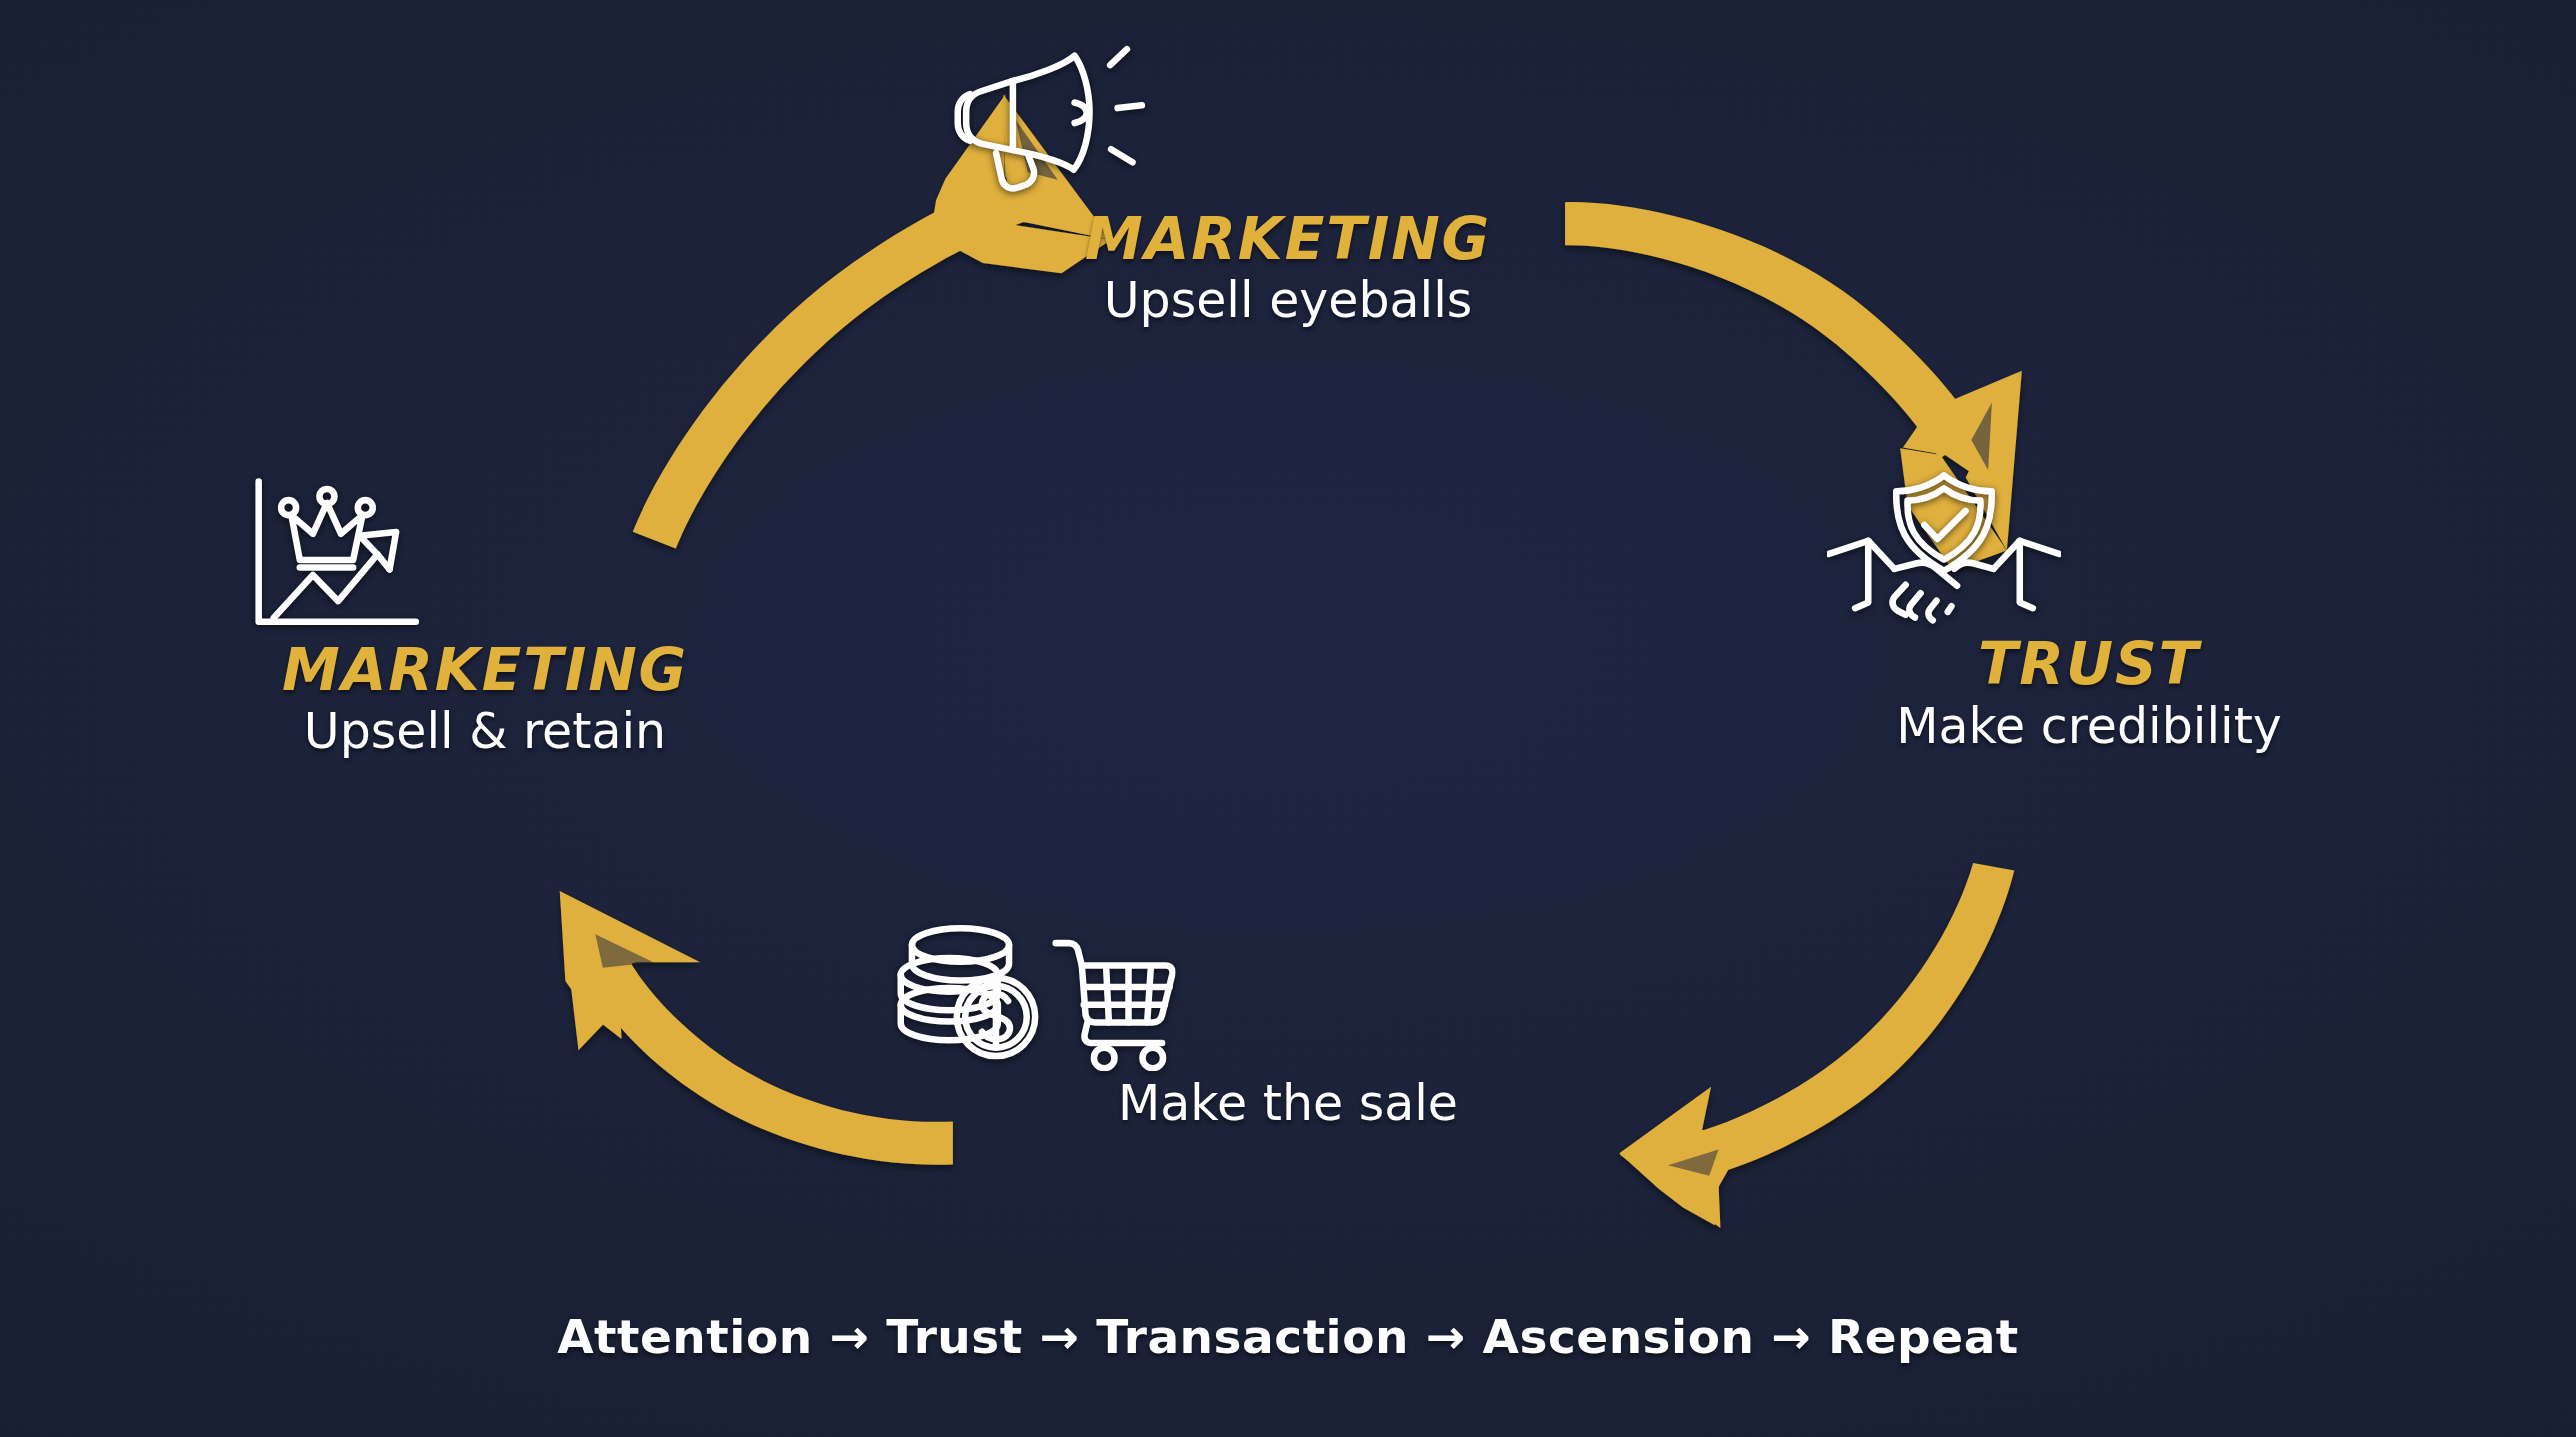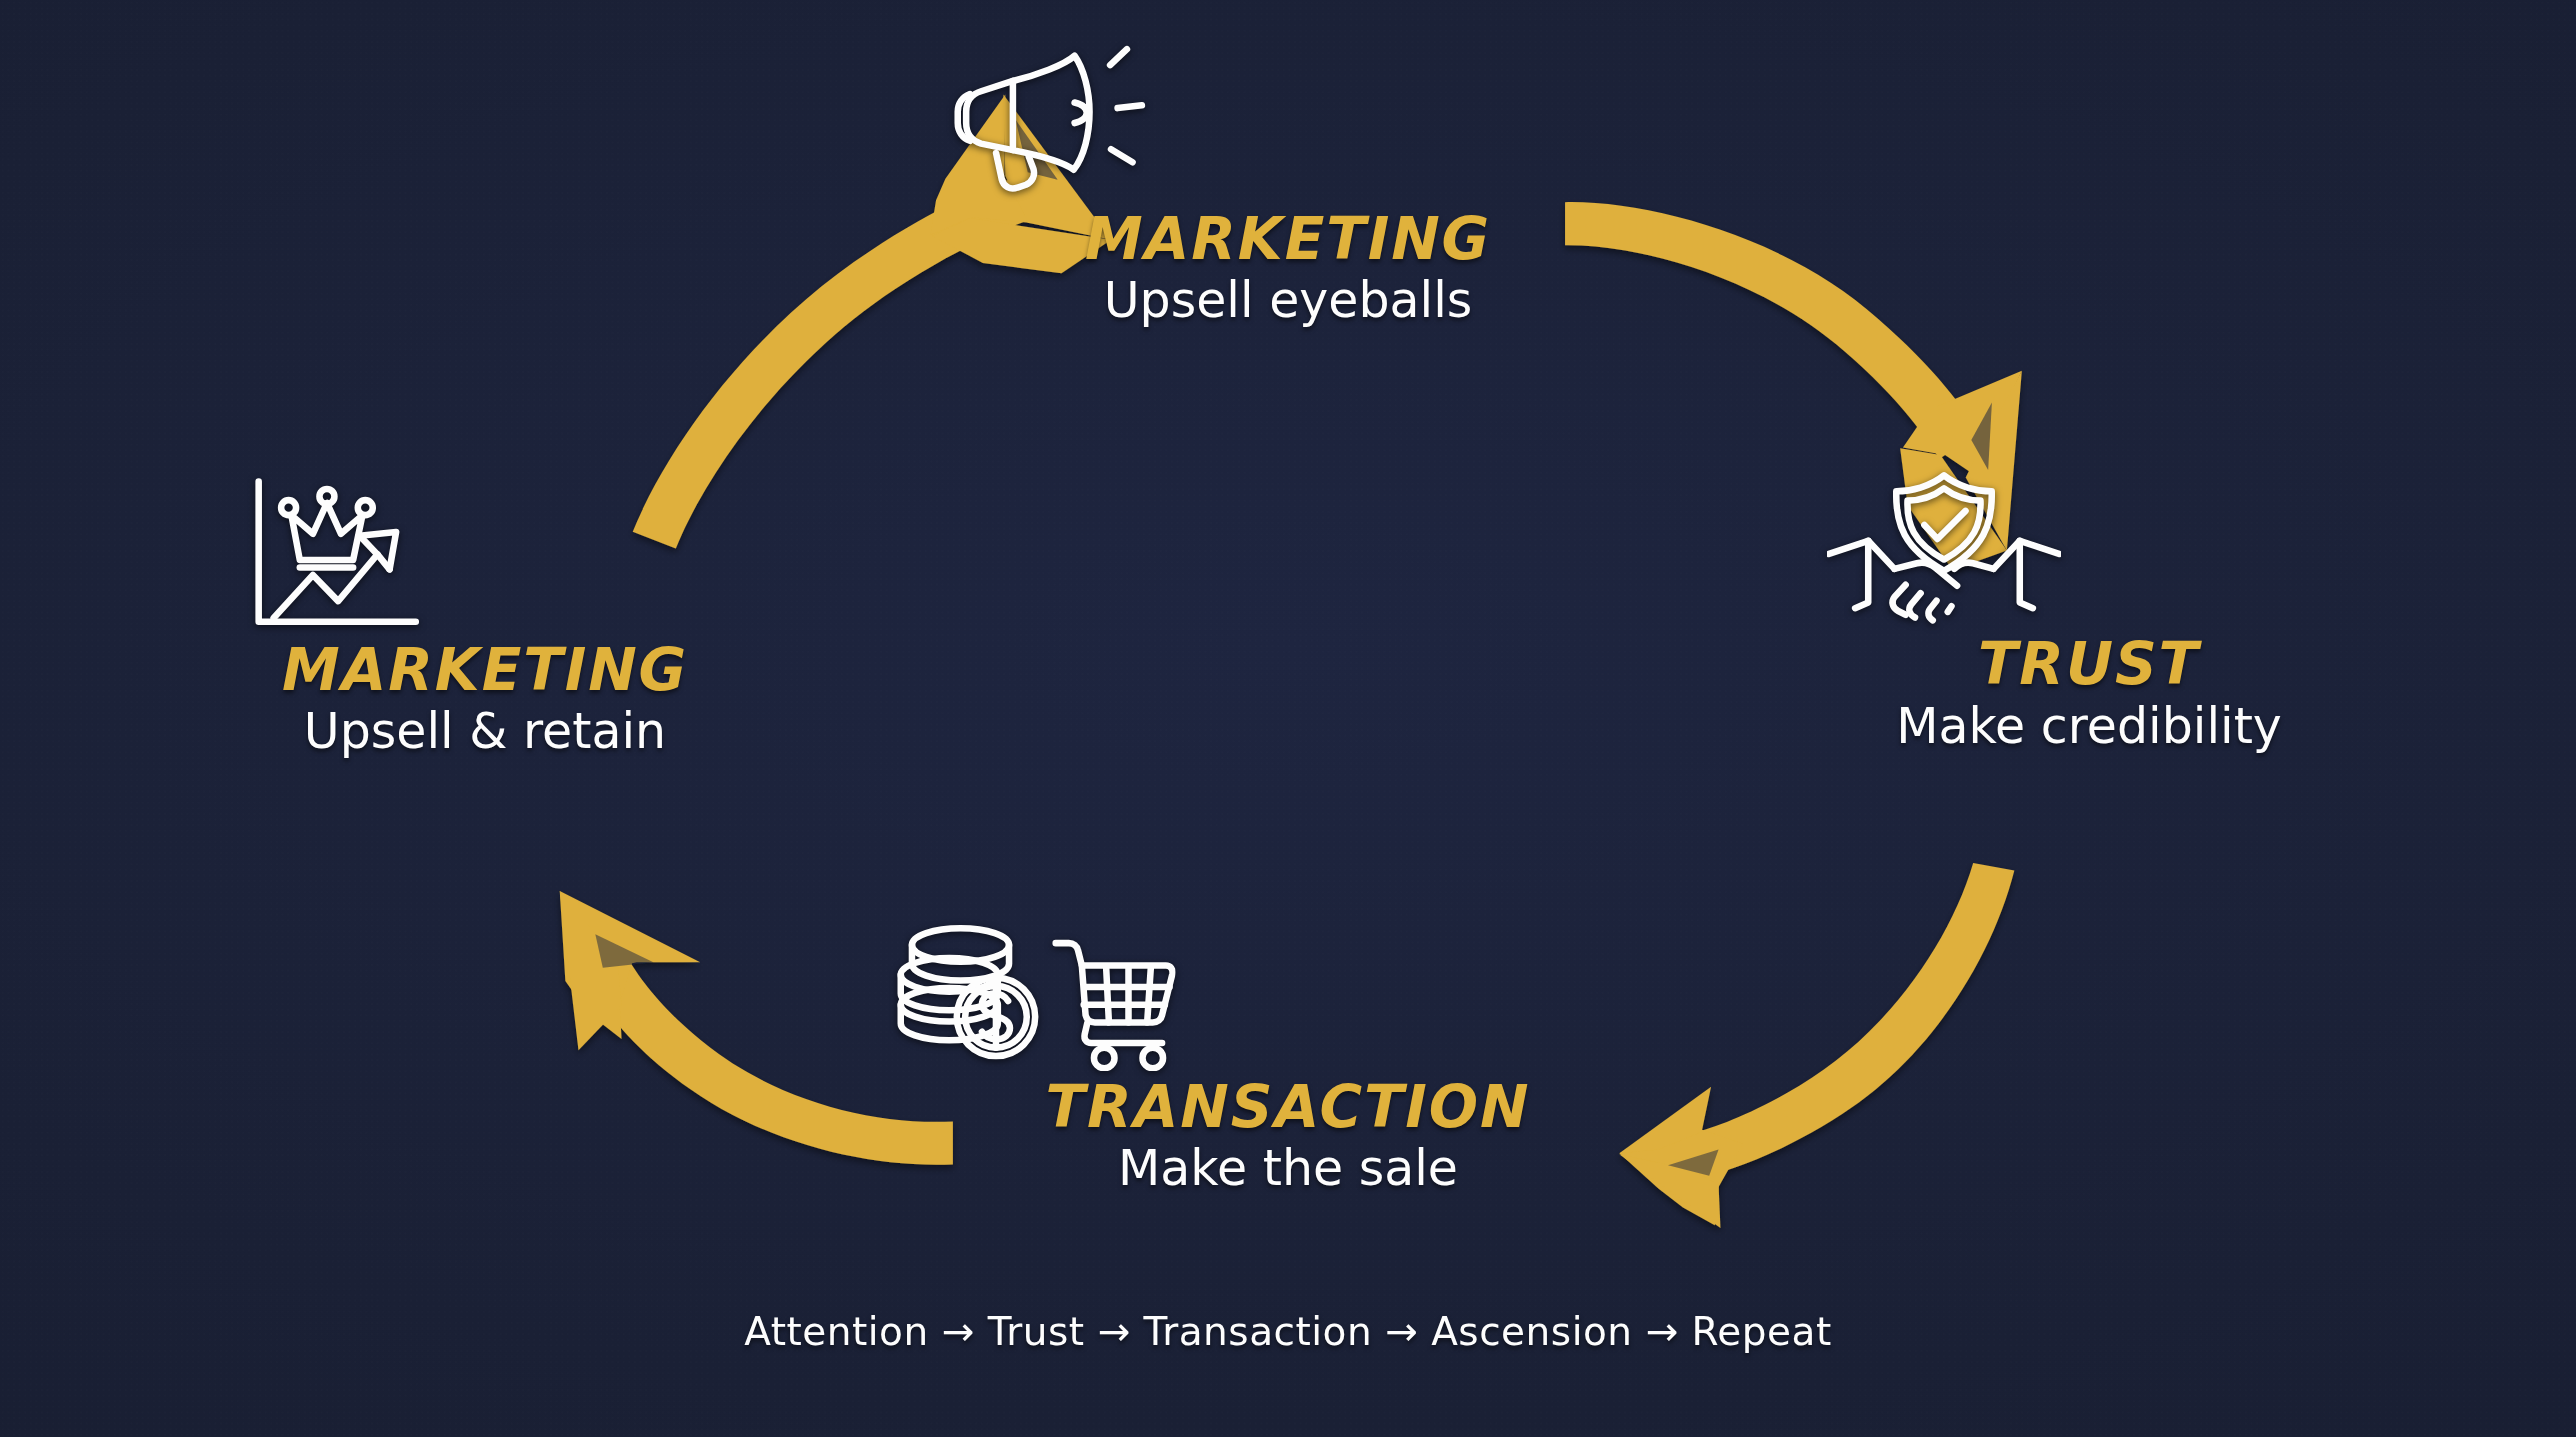--- a/index.html
+++ b/index.html
@@ -99,22 +99,22 @@
   #node-ascension { left: 223px; top: 459px; width: 524px; }
   #node-ascension .icon-wrap { margin-bottom: 7.5px; }
 
   
   .footer {
     position: absolute;
     left: 50%;
     top: 1309px;
     transform: translateX(-50%);
     color: #fdfdfd;
-    font-size: 39px;
-    font-weight: 400;
+    font-size: 47px;
+    font-weight: 700;
     letter-spacing: 0.5px;
     white-space: nowrap;
     text-shadow: 0 2.8px 4.7px rgba(0,0,0,.5);
     z-index: 5;
   }
 
   .arrows { z-index: 2; }
   .icons-svg { display: block; }
 </style>
 </head>
@@ -325,21 +325,20 @@
         <path d="M214 75 L304 75"></path>
         <path d="M212 94 L299 94"></path>
         <path d="M236 53 L239 113"></path>
         <path d="M260 53 L260 113"></path>
         <path d="M284 53 L280 113"></path>
         <path d="M216 113 L213 126 C212 131 215 135 220 135 L296 135"></path>
         <circle cx="234" cy="151" r="11"></circle>
         <circle cx="286" cy="151" r="11"></circle>
       </svg>
     </span>
-    <span class="title">TRANSACTION</span>
     <span class="subtitle">Make the sale</span>
   </div>
 
   <div class="node" id="node-ascension">
     <span class="icon-wrap">
       <svg class="icons-svg" width="206" height="173" viewBox="0 0 220 185" fill="none" stroke="#fdfdfd" stroke-width="7" stroke-linecap="round" stroke-linejoin="round">
 
         <path d="M38 24 L38 174 L206 174"></path>
 
         <path d="M73 60 L82 108 L139 108 L149 60 L126 80 L111 47 L96 80 Z"></path>

